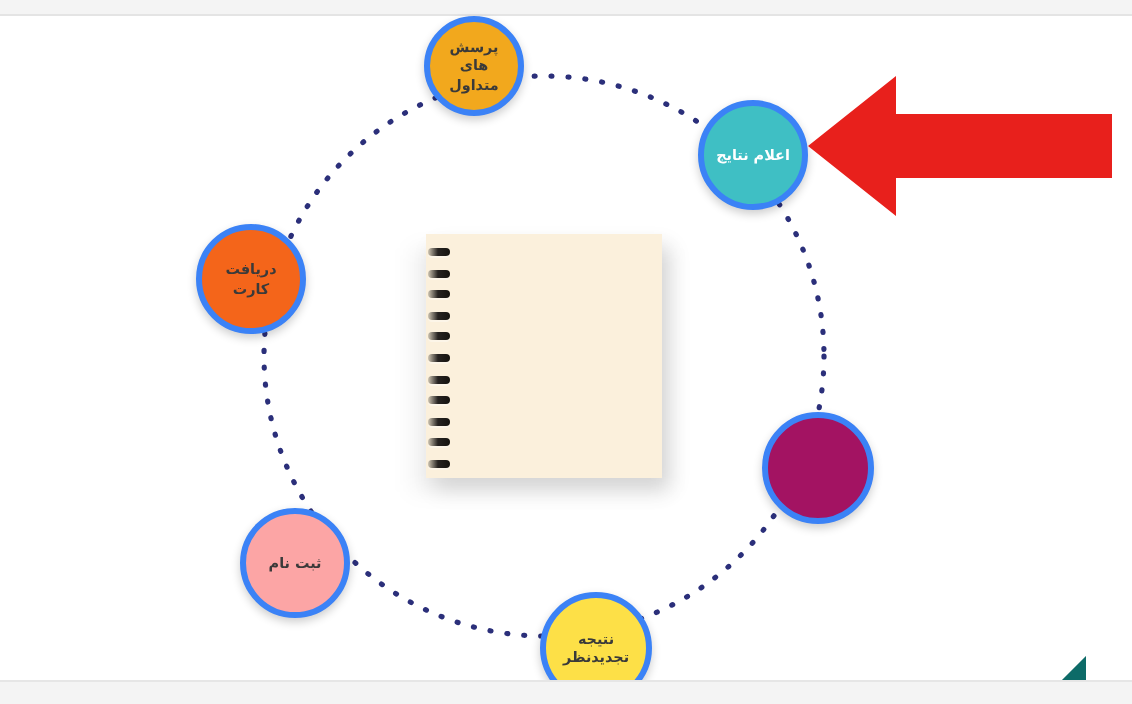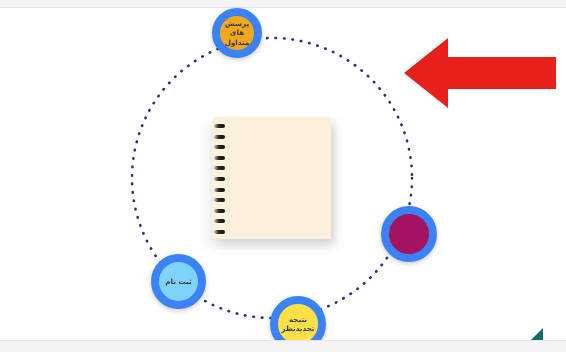--- a/index.html
+++ b/index.html
@@ -105,21 +105,21 @@
   }
   
   .node {
     position: absolute;
     border-radius: 50%;
     display: flex;
     align-items: center;
     justify-content: center;
     text-align: center;
     box-sizing: border-box;
-    border: 8px solid #3b82f6;
+    border: 3px solid #3b82f6;
     box-shadow: 0 2px 5px rgba(0,0,0,0.20);
   }
   .node-label {
     font-size: 7.2px;
     line-height: 1.28;
     font-weight: 700;
     padding: 0 4px;
     white-space: pre-line;
     letter-spacing: 0;
     direction: rtl;
@@ -168,34 +168,40 @@
       <div class="ring"></div>
       <div class="ring"></div>
       <div class="ring"></div>
     </div>
 
     <div class="node dark-text" id="node-faq" style="left: 212px; top: 0px; width: 50px; height: 50px; background: rgb(242, 168, 29);">
       <span class="node-label">پرسش های
 متداول</span>
     </div>
 
+    <div class="node light-text" id="node-results-announcement" style="left: 349px; top: 42px; width: 55px; height: 55px; background: rgb(63, 191, 196);">
+      <span class="node-label">اعلام نتایج</span>
+    </div>
 
     <div class="node faint-text" id="node-objection" style="left: 381px; top: 198px; width: 56px; height: 56px; background: rgb(163, 19, 98);">
       <span class="node-label"></span>
     </div>
 
     <div class="node dark-text" id="node-appeal-result" style="left: 270px; top: 288px; width: 56px; height: 56px; background: #fde047;">
       <span class="node-label">نتیجه
 تجدیدنظر</span>
     </div>
 
-    <div class="node dark-text" id="node-registration" style="left: 151px; top: 246px; width: 55px; height: 55px; background: #7dd3fc;">
+    <div class="node dark-text" id="node-registration" style="left: 120px; top: 246px; width: 55px; height: 55px; background: #fca5a5;">
       <span class="node-label">ثبت نام</span>
     </div>
 
+    <div class="node dark-text" id="node-receive-card" style="left: 98px; top: 104px; width: 55px; height: 55px; background: rgb(244, 101, 26);">
+      <span class="node-label">دریافت کارت</span>
+    </div>
 
     <svg class="arrow" viewBox="0 0 152 74" xmlns="http://www.w3.org/2000/svg">
       <polygon id="arrow-shape" points="0,37 44,2 44,21 152,21 152,53 44,53 44,72" fill="#e8201c"></polygon>
     </svg>
 
   </div>
 
   <div class="band-bottom" style="background: rgb(244, 244, 244);"></div>
 
 </div>

